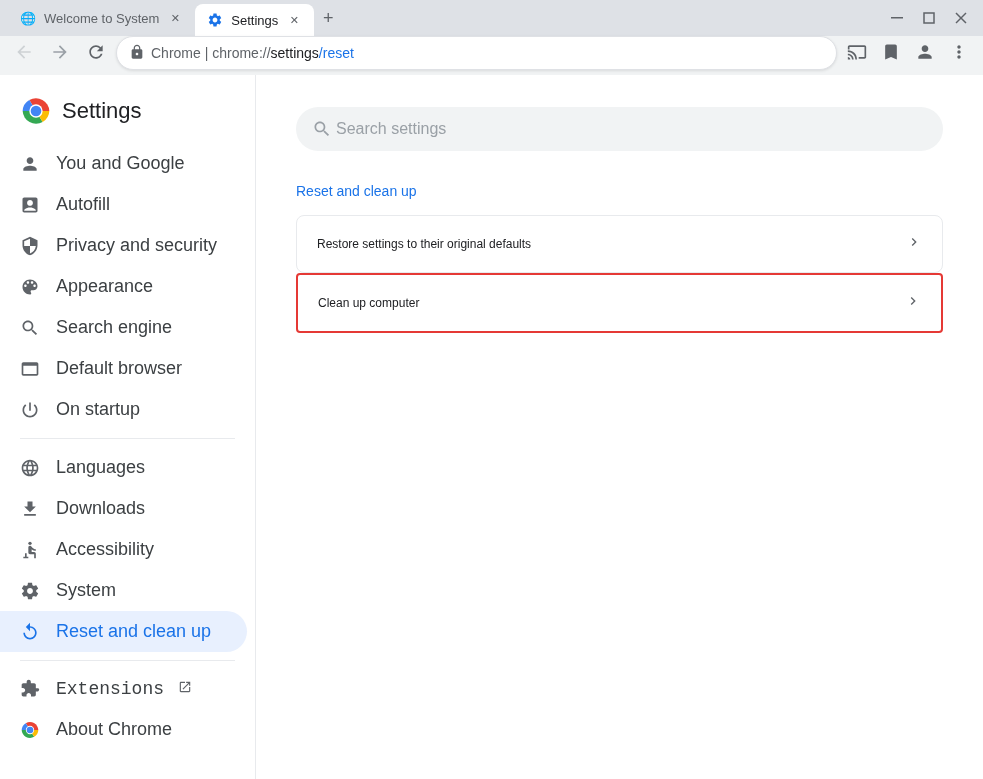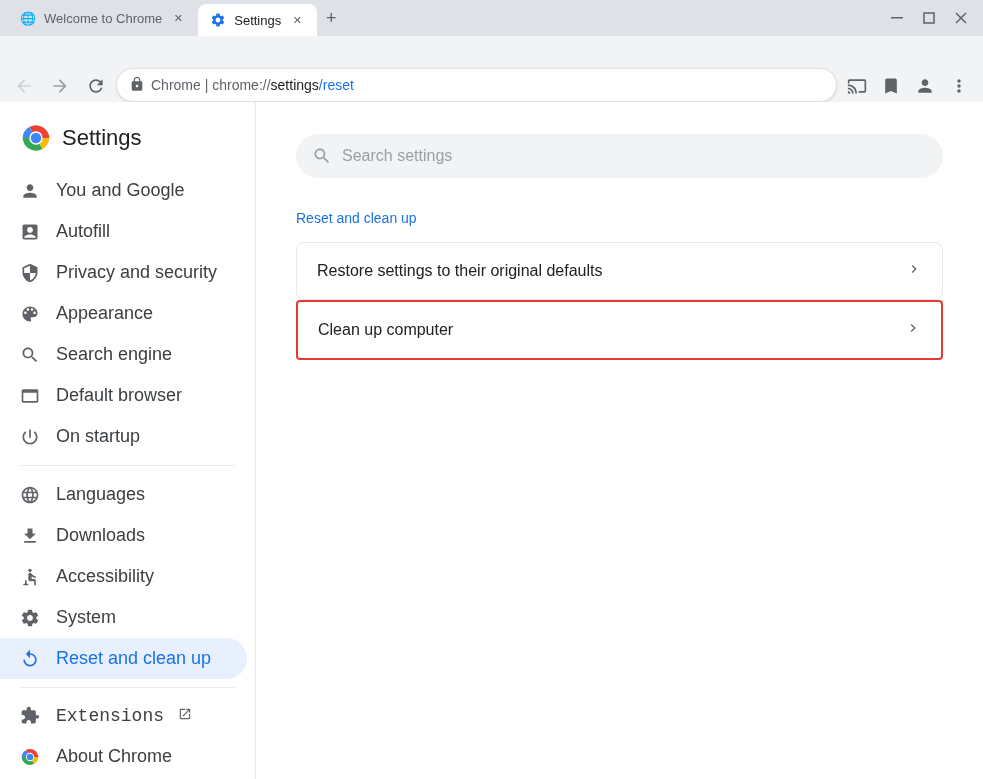--- a/index.html
+++ b/index.html
@@ -12,21 +12,21 @@
     .title-bar { display: flex; align-items: center; background: #dee1e6; height: 36px; padding: 0 8px; gap: 0; }
     .tab { display: flex; align-items: center; height: 32px; padding: 0 12px; border-radius: 8px 8px 0 0; font-size: 13px; gap: 8px; background: transparent; color: #5f6368; }
     .tab.active { background: #fff; color: #202124; margin-top: 4px; height: 32px; }
     .tab-favicon { width: 16px; height: 16px; display: flex; align-items: center; justify-content: center; }
     .tab-close { width: 16px; height: 16px; border-radius: 50%; display: flex; align-items: center; justify-content: center; font-size: 11px; color: #5f6368; cursor: pointer; }
     .new-tab-btn { width: 28px; height: 28px; display: flex; align-items: center; justify-content: center; border-radius: 50%; cursor: pointer; font-size: 18px; color: #5f6368; background: transparent; }
     .window-controls { margin-left: auto; display: flex; gap: 4px; }
     .win-btn { width: 28px; height: 28px; display: flex; align-items: center; justify-content: center; cursor: pointer; font-size: 14px; color: #5f6368; }
 
     
-    .toolbar { display: flex; align-items: flex-end; background: #f1f3f4; height: 66px; padding: 0 8px; gap: 4px; }
+    .toolbar { display: flex; align-items: flex-start; background: #f1f3f4; height: 39px; padding: 0 8px; gap: 4px; }
     .toolbar-btn { width: 32px; height: 32px; border-radius: 50%; display: flex; align-items: center; justify-content: center; cursor: pointer; color: #5f6368; font-size: 16px; }
     .toolbar-btn.disabled { opacity: 0.4; cursor: default; }
     .address-bar { flex: 1; height: 34px; background: #fff; border-radius: 17px; display: flex; align-items: center; padding: 0 12px; gap: 6px; border: 1px solid #dfe1e5; box-shadow: 0 1px 3px rgba(0,0,0,0.1); }
     .address-lock { color: #5f6368; font-size: 14px; }
     .address-text { font-size: 14px; color: #202124; flex: 1; }
     .toolbar-actions { display: flex; gap: 2px; }
 
     
     .main-layout { display: flex; flex: 1; background: #fff; overflow: hidden; }
 
@@ -38,48 +38,48 @@
     .sidebar-item { display: flex; align-items: center; gap: 16px; padding: 10px 20px; cursor: pointer; border-radius: 0 24px 24px 0; margin-right: 8px; color: #3c4043; }
     .sidebar-item.active { background: #e8f0fe; color: #1a73e8; }
     .sidebar-item.active .sidebar-label { color: #1a73e8; font-weight: 500; }
     .sidebar-item .icon { width: 20px; height: 20px; display: flex; align-items: center; justify-content: center; font-size: 18px; color: #5f6368; flex-shrink: 0; }
     .sidebar-item.active .icon { color: #1a73e8; }
     .sidebar-label { font-size: 18px; }
     .sidebar-divider { height: 1px; background: #e8eaed; margin: 8px 20px; }
 
     
     .content { flex: 1; padding: 32px 40px; overflow-y: auto; }
-    .search-bar { display: flex; align-items: center; max-width: 680px; height: 44px; background: #f1f3f4; border-radius: 22px; padding: 0 16px; gap: 10px; margin-bottom: 32px; }
+    .search-bar { display: flex; align-items: center; max-width: 680px; height: 44px; background: #f1f3f4; border-radius: 22px; padding: 0 16px; gap: 4px; margin-bottom: 32px; }
     .search-bar input { flex: 1; background: transparent; border: none; outline: none; font-size: 16px; color: #202124; }
     .search-bar input::placeholder { color: #9aa0a6; }
 
     .section-title { font-size: 14px; font-weight: 500; color: #1a73e8; margin-bottom: 16px; }
 
     .settings-list { max-width: 680px; background: #fff; border-radius: 8px; border: 1px solid #e8eaed; overflow: hidden; }
     .settings-item { display: flex; align-items: center; justify-content: space-between; padding: 18px 20px; cursor: pointer; border-bottom: 1px solid #e8eaed; }
     .settings-item:last-child { border-bottom: none; }
-    .settings-item-label { font-size: 16px; color: #202124; }
+    .settings-item-label { font-size: 12px; color: #202124; }
     .settings-item-arrow { color: #5f6368; font-size: 16px; }
 
     
     .highlighted-wrapper { border: 2.5px solid #e53935; border-radius: 4px; margin-top: -1px; }
 
     
     .extensions-item { display: flex; align-items: center; gap: 8px; font-family: Liberation Mono, monospace; }
     .ext-link-icon { font-size: 13px; color: #5f6368; }
   </style>
 </head>
 <body>
 
 <div class="browser-frame">
 
   <div class="title-bar">
     <div class="tab">
       <span class="tab-favicon">🌐</span>
-      <span>Welcome to Chrome</span>
+      <span>Welcome to System</span>
       <span class="tab-close">✕</span>
     </div>
     <div class="tab active">
       <span class="tab-favicon">
         <svg width="16" height="16" viewBox="0 0 24 24" fill="#1a73e8">
             <path d="M19.14,12.94c0.04-0.3,0.06-0.61,0.06-0.94c0-0.32-0.02-0.64-0.07-0.94l2.03-1.58c0.18-0.14,0.23-0.41,0.12-0.61 l-1.92-3.32c-0.12-0.22-0.37-0.29-0.59-0.22l-2.39,0.96c-0.5-0.38-1.03-0.7-1.62-0.94L14.4,2.81c-0.04-0.24-0.24-0.41-0.48-0.41 h-3.84c-0.24,0-0.43,0.17-0.47,0.41L9.25,5.35C8.66,5.59,8.12,5.92,7.63,6.29L5.24,5.33c-0.22-0.08-0.47,0-0.59,0.22L2.74,8.87 C2.62,9.08,2.66,9.34,2.86,9.48l2.03,1.58C4.84,11.36,4.8,11.69,4.8,12s0.02,0.64,0.07,0.94l-2.03,1.58 c-0.18,0.14-0.23,0.41-0.12,0.61l1.92,3.32c0.12,0.22,0.37,0.29,0.59,0.22l2.39-0.96c0.5,0.38,1.03,0.7,1.62,0.94l0.36,2.54 c0.05,0.24,0.24,0.41,0.48,0.41h3.84c0.24,0,0.44-0.17,0.47-0.41l0.36-2.54c0.59-0.24,1.13-0.56,1.62-0.94l2.39,0.96 c0.22,0.08,0.47,0,0.59-0.22l1.92-3.32c0.12-0.22,0.07-0.47-0.12-0.61L19.14,12.94z M12,15.6c-1.98,0-3.6-1.62-3.6-3.6 s1.62-3.6,3.6-3.6s3.6,1.62,3.6,3.6S13.98,15.6,12,15.6z"></path>
           </svg>
       </span>
       <span>Settings</span>
       <span class="tab-close">✕</span>

